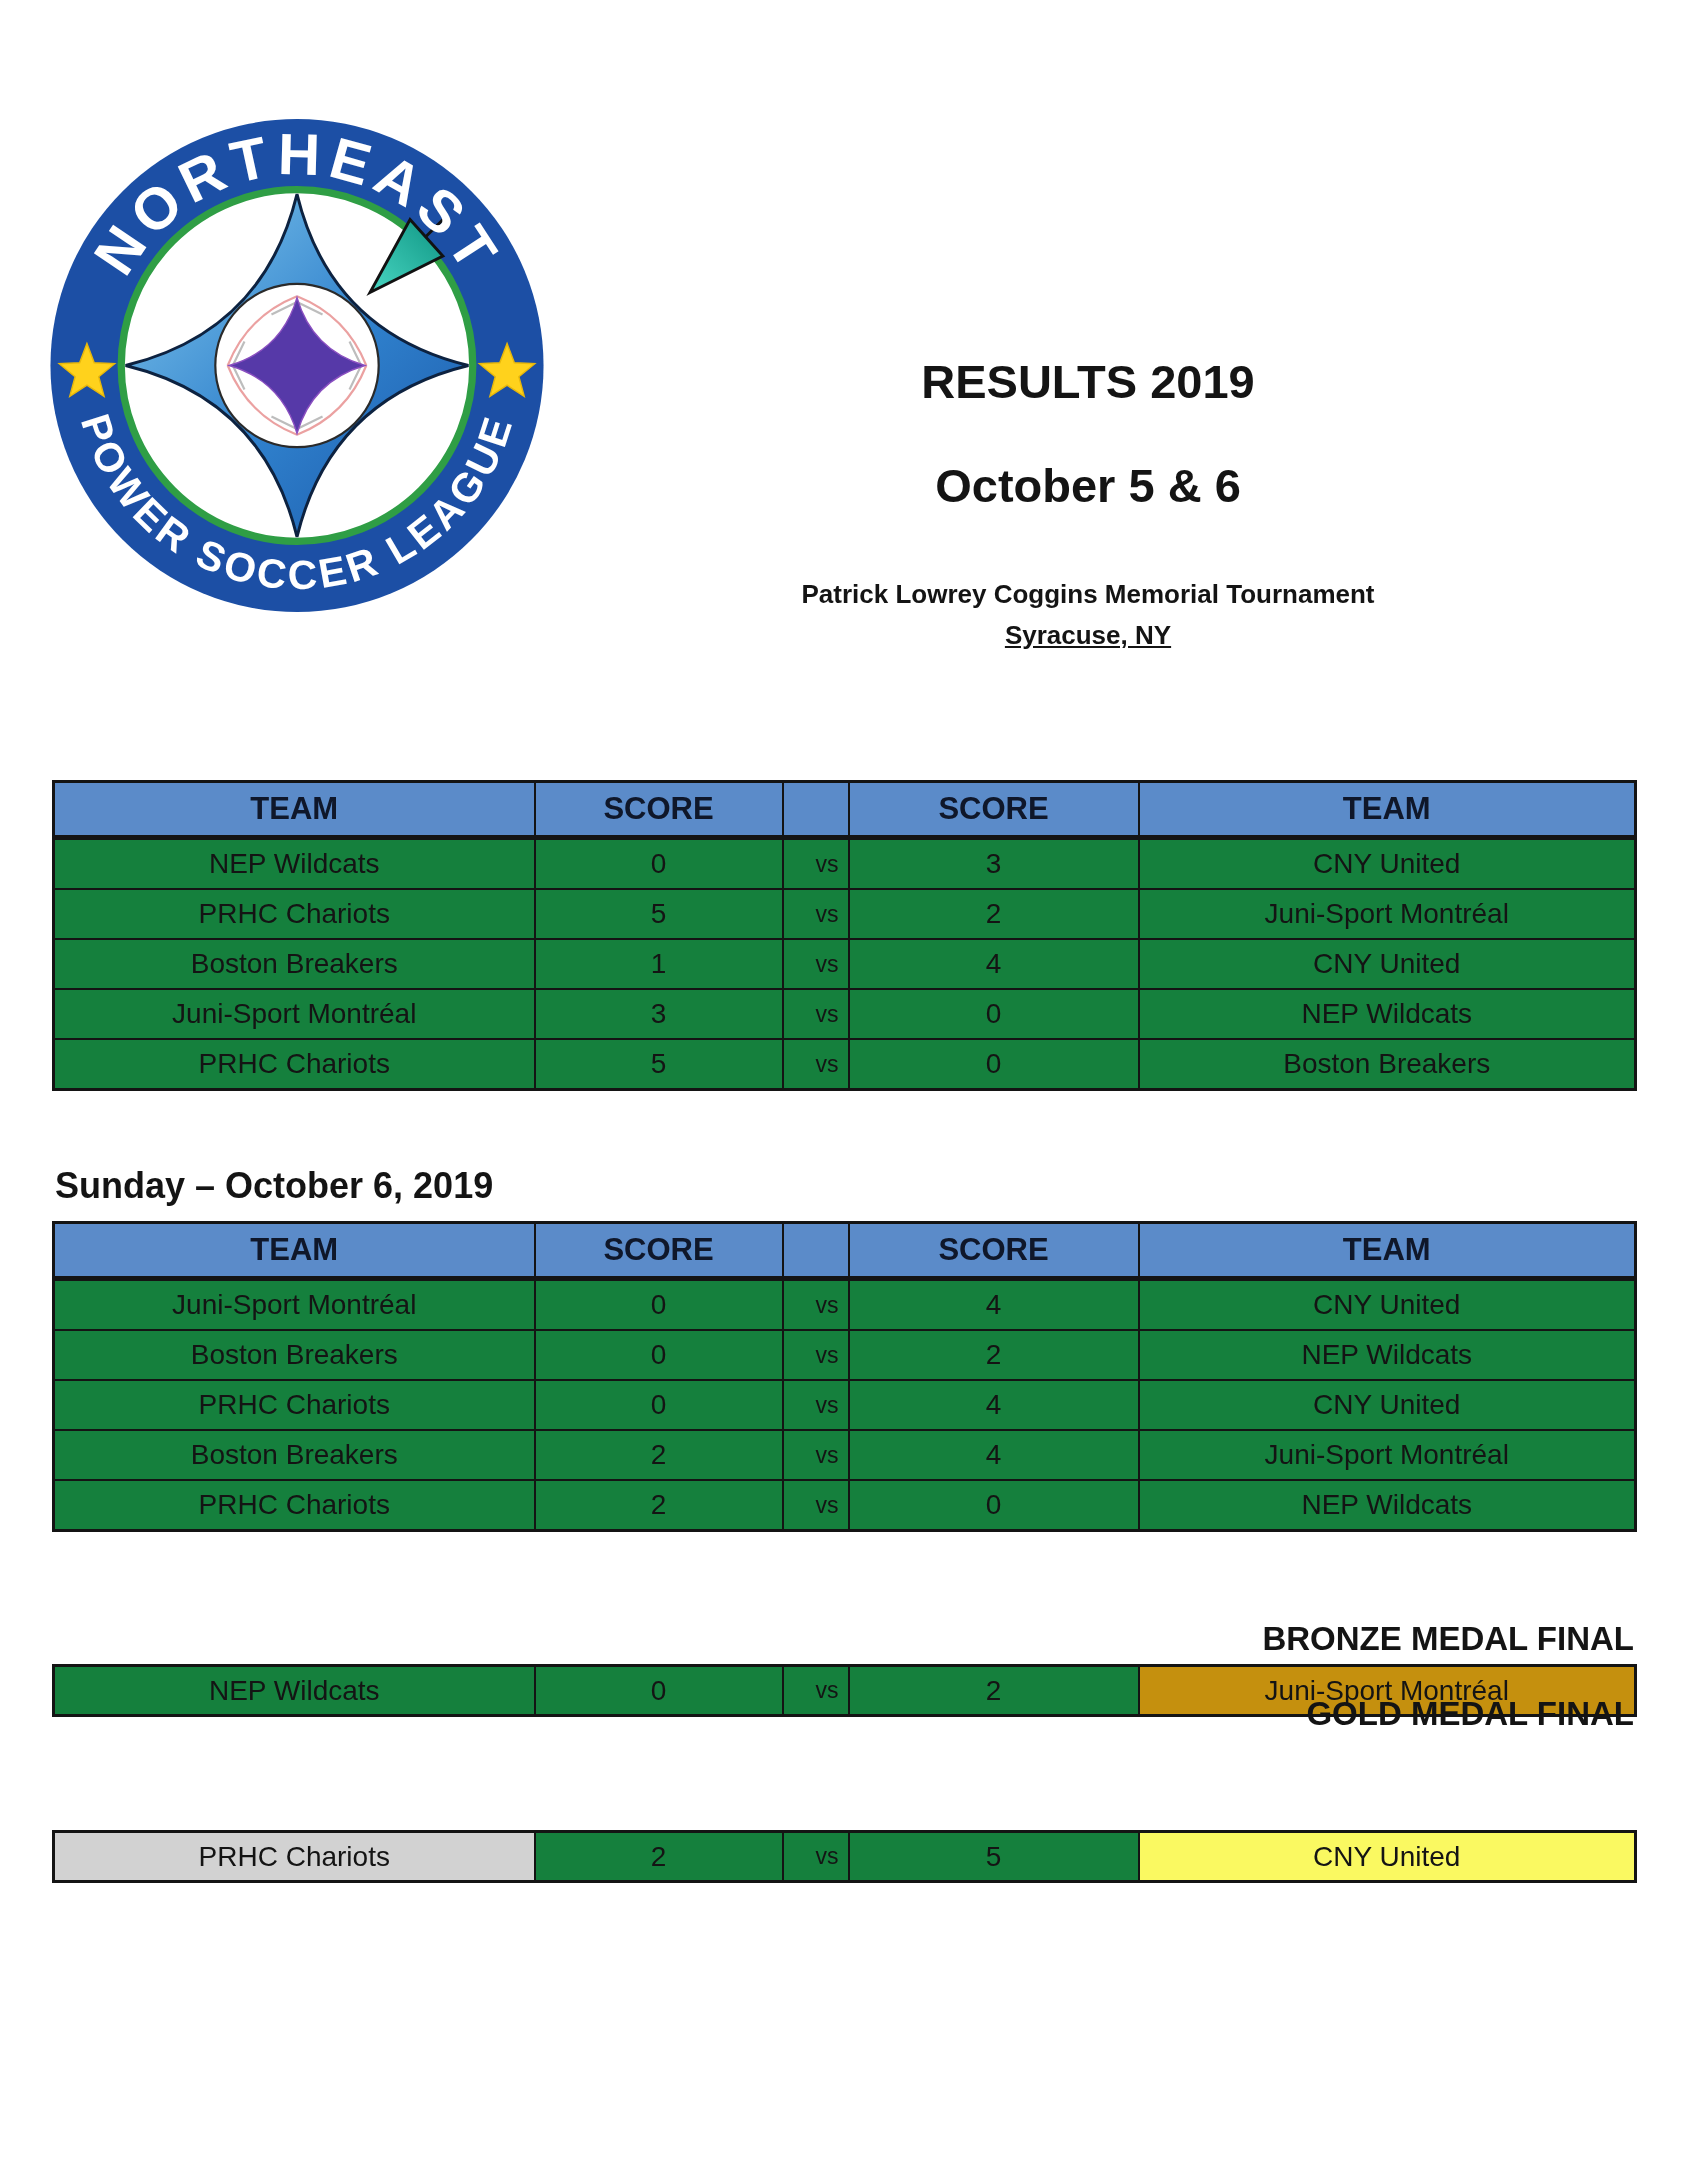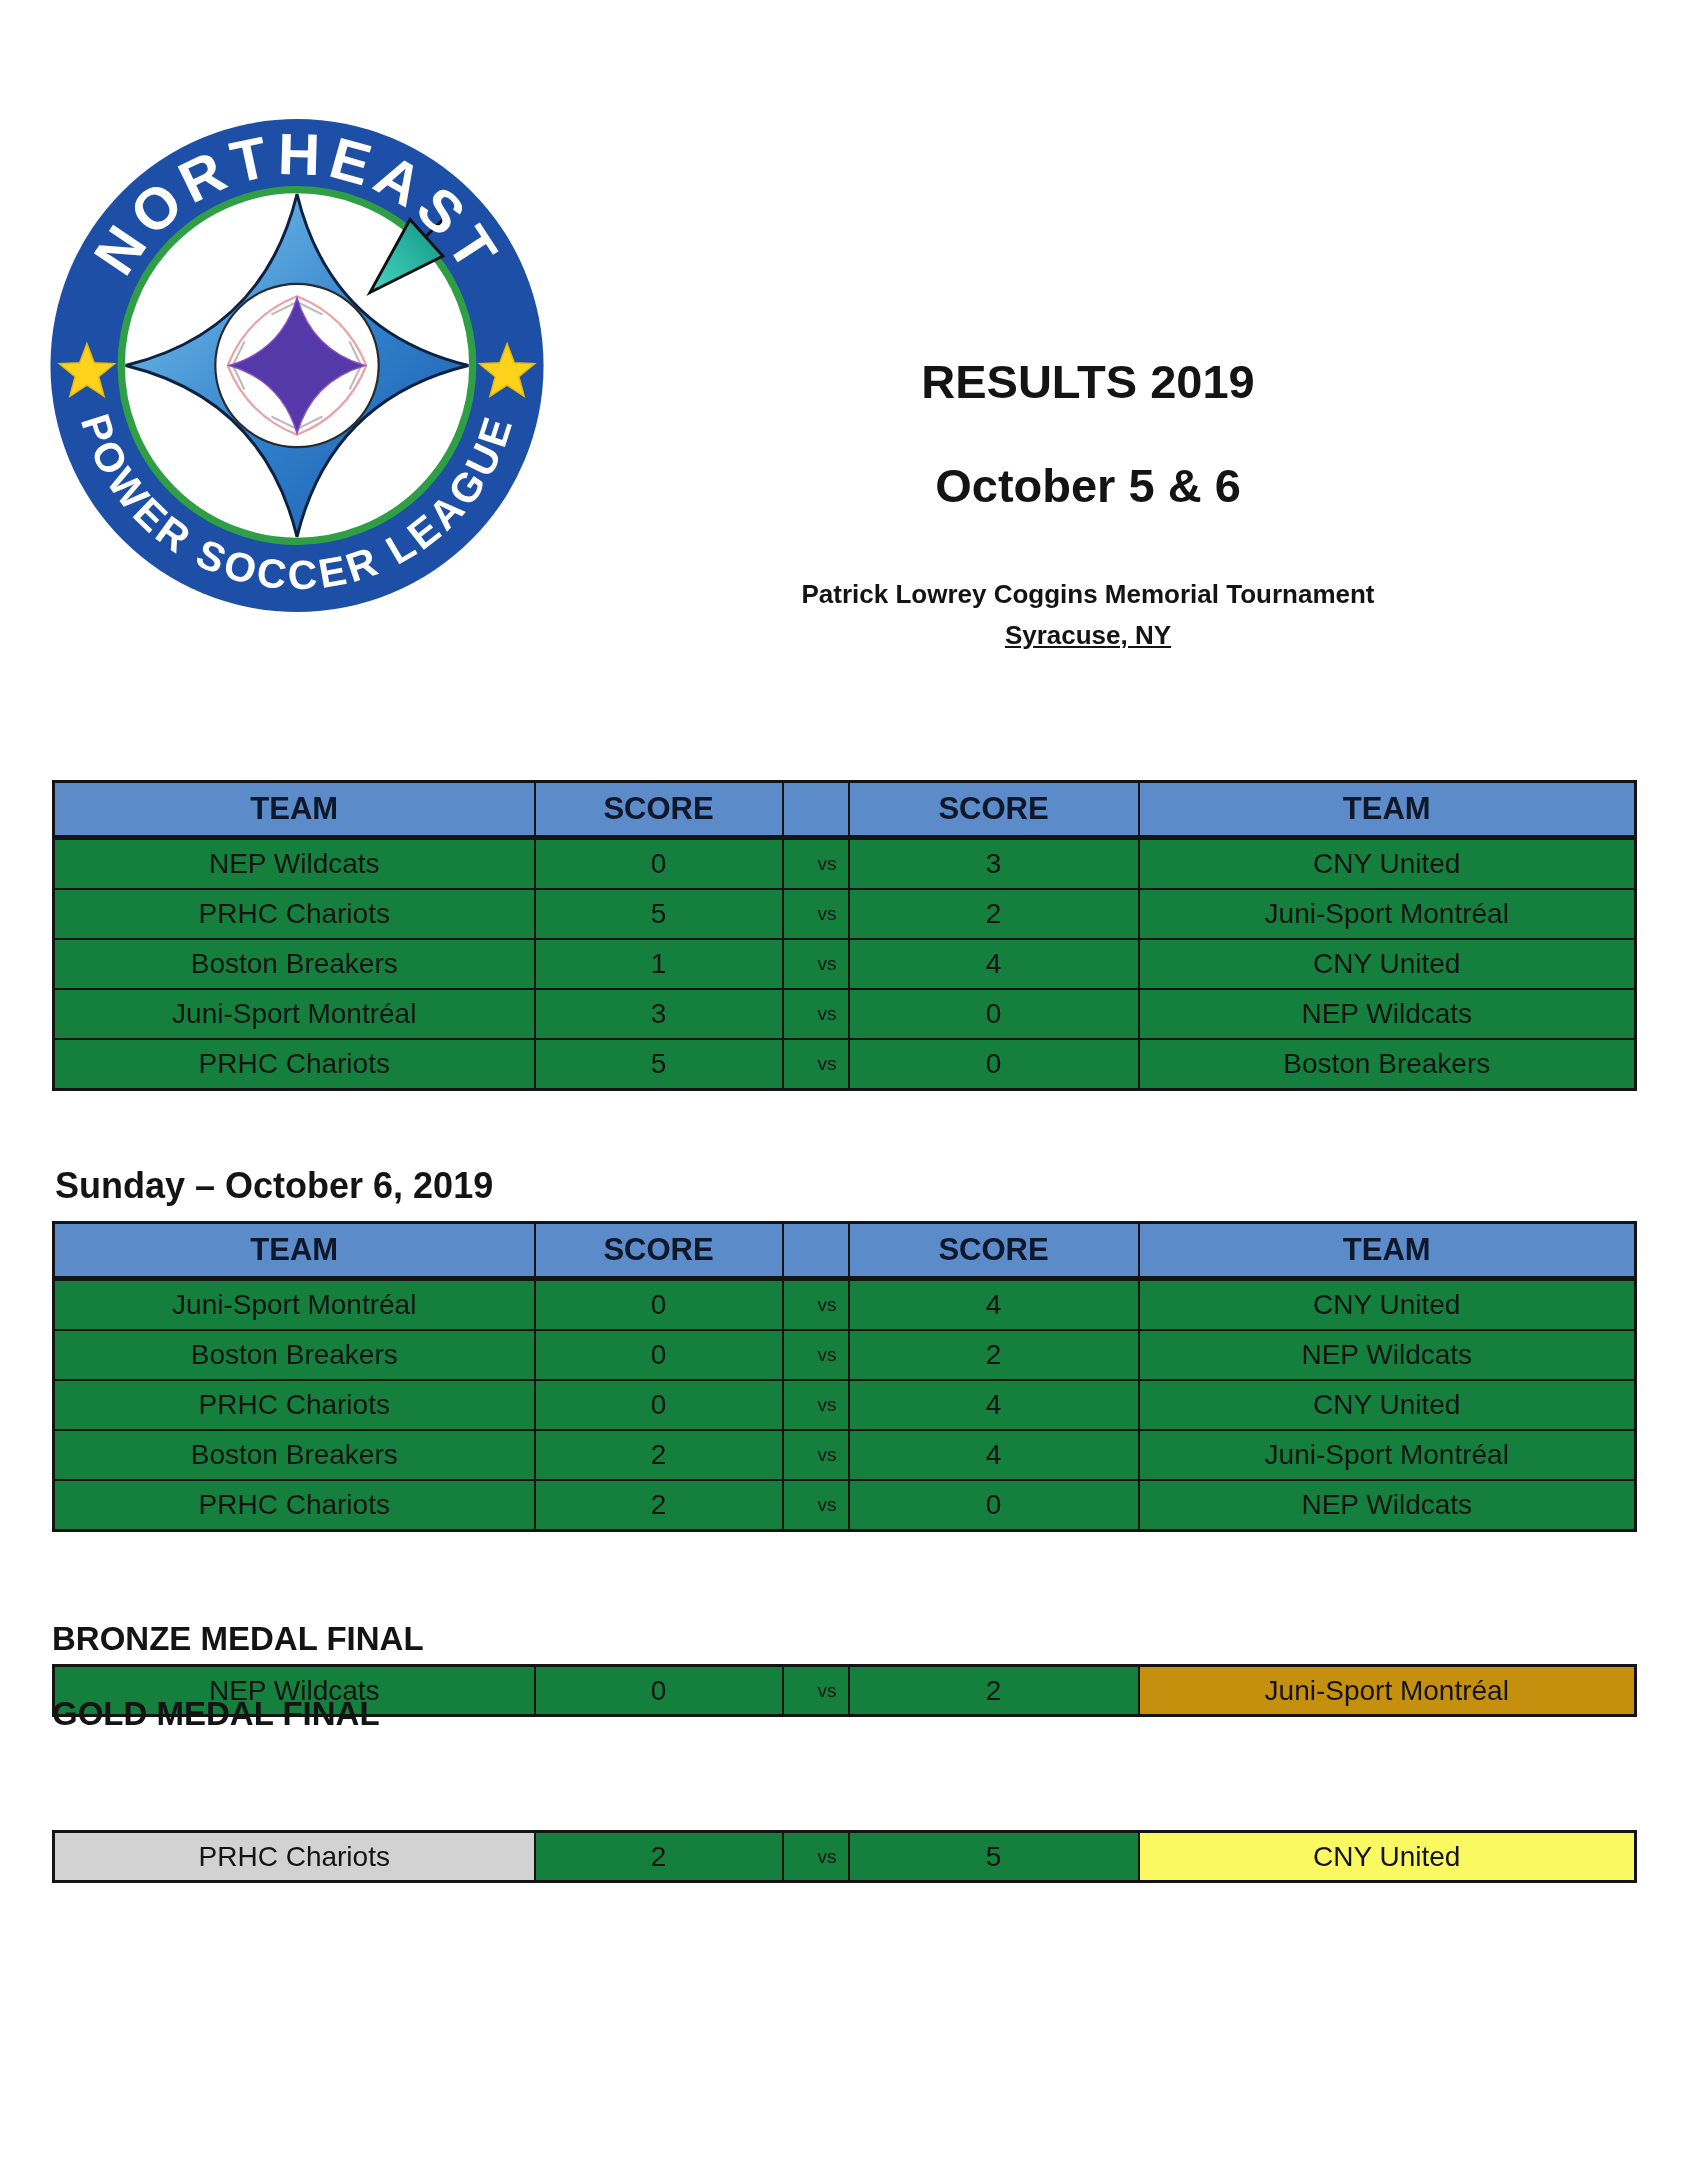--- a/index.html
+++ b/index.html
@@ -16,21 +16,21 @@
   
   .title-block{position:absolute;left:542px;top:358px;width:1092px;text-align:center;}
   .main-title{font-size:47px;font-weight:bold;line-height:1;}
   .date-title{font-size:47px;font-weight:bold;line-height:1;margin-top:57px;}
   .tourn-line1{font-size:26px;font-weight:bold;line-height:1.2;margin-top:70px;}
   .tourn-line2{font-size:26px;font-weight:bold;line-height:1.2;margin-top:10.2px;text-decoration:underline;}
   
   .day-heading{position:absolute;left:55px;font-size:36px;font-weight:bold;line-height:1.1;}
   .sat-heading{top:725px;}
   .sun-heading{top:1166px;}
-  .medal-heading{position:absolute;left:52px;width:1582px;text-align:left;
+  .medal-heading{position:absolute;left:52px;width:1582px;text-align:right;
     font-size:33px;font-weight:bold;line-height:1.1;}
   .bronze-heading{top:1621px;}
   .gold-heading{top:1696px;}
   
   table.results{
     position:absolute;left:52px;width:1582px;border-collapse:collapse;
     table-layout:fixed;border:3.6px solid #141414;background:#ffffff;
   }
   .sat-table{top:780px;}
   .sun-table{top:1221px;}
@@ -38,21 +38,21 @@
   .gold-table{top:1830px;}
   table.results th{
     color:#0f172a;font-size:31px;font-weight:bold;text-align:center;
     height:52px;border:2.2px solid #141414;border-bottom:5.8px solid #141414;padding:0;
   }
   table.results td{
     font-size:28px;text-align:center;height:48px;
     border:2.9px solid #141414;border-left-width:2.2px;border-right-width:2.2px;
     padding:0;color:#141414;background:#15803d;
   }
-  table.results td.vs-cell{font-size:19px;padding-left:23px;}
+  table.results td.vs-cell{font-size:23px;padding-left:23px;}
   table.finals td{height:47px;}
 </style>
 </head>
 <body>
 
 <div class="page">
 
   <div class="logo">
     <svg viewBox="0 0 680 730">
       <defs>

